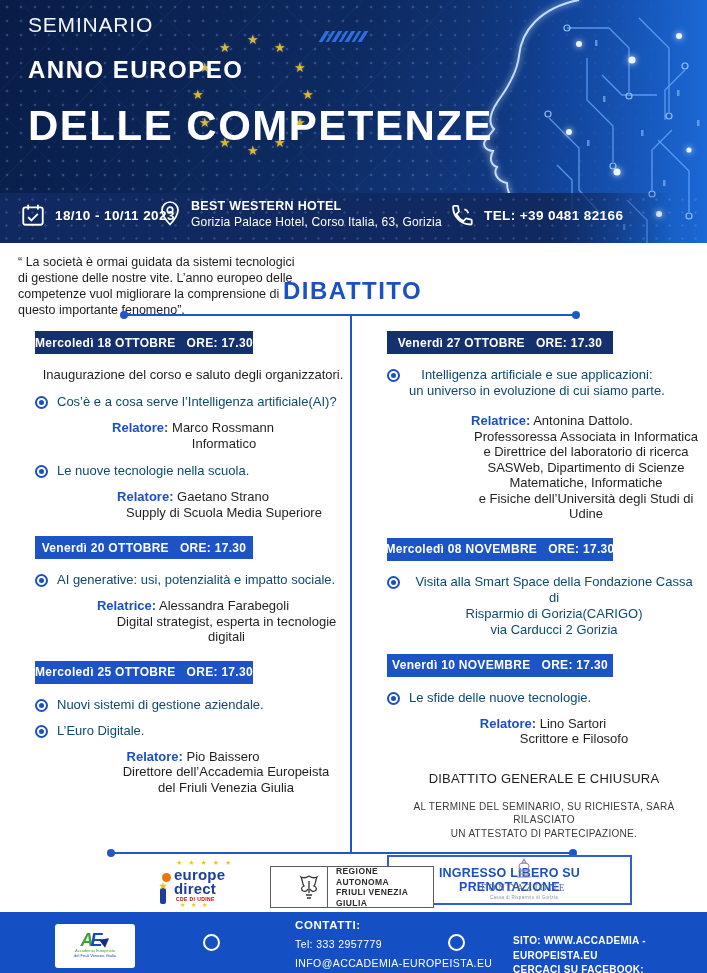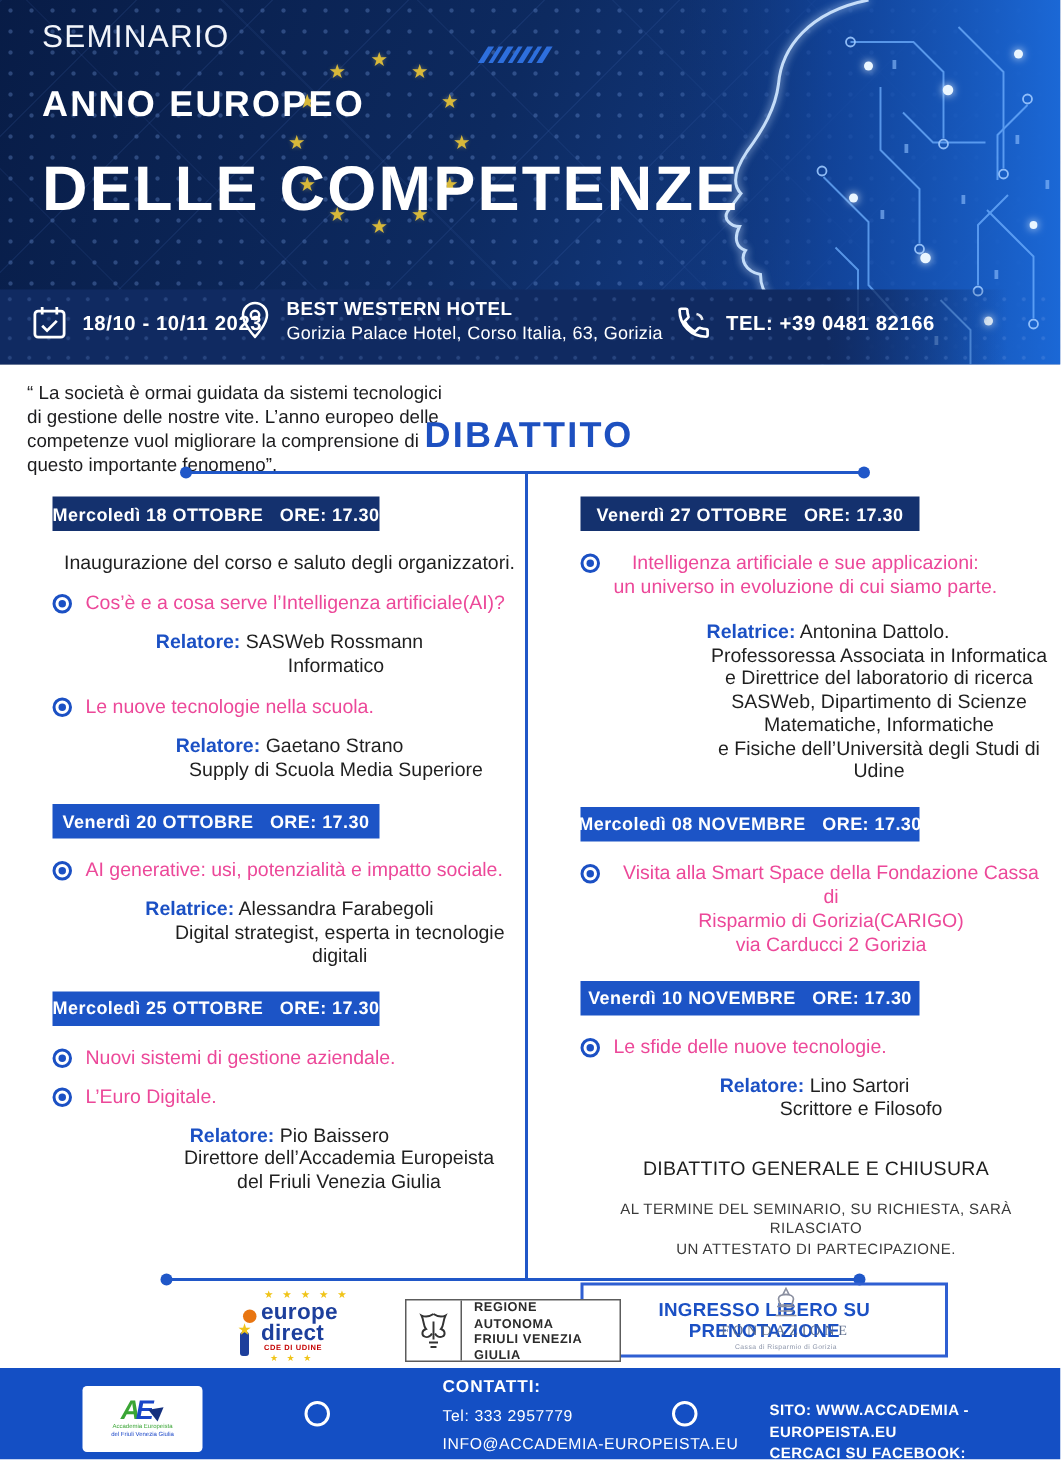--- a/index.html
+++ b/index.html
@@ -63,21 +63,21 @@
   .col-right .banner{width:226px;}
   .banner.dark{background:#14316e;}
   .banner.bright{background:#1c54c6;}
   .banner.mt{margin-top:16px;}
   .intro-line{font-size:13px;color:#1f1f1f;margin-bottom:11px;line-height:16px;}
   .topic{display:flex;gap:9px;margin-bottom:10px;align-items:flex-start;}
   .bullet{flex:0 0 auto;width:9px;height:9px;margin-top:2px;border:2px solid #1b50c4;
     border-radius:50%;position:relative;}
   .bullet::after{content:"";position:absolute;left:2px;top:2px;width:5px;height:5px;
     border-radius:50%;background:#1b50c4;}
-  .topic-text{font-size:13px;color:#ec4899;line-height:16px;}
+  .topic-text{font-size:13px;color:#0c4a6e;line-height:16px;}
   .topic-text span{display:block;}
   .speaker-block{margin-bottom:12px;}
   .speaker{font-size:13px;line-height:15.5px;}
   .spk-label{color:#1b50c4;font-weight:700;}
   .spk-name{color:#1f1f1f;}
   .spk-detail{font-size:13px;color:#1f1f1f;line-height:15.5px;padding-left:62px;}
   .indented{margin-left:18px;}
   .indented .spk-detail{padding-left:68px;}
   .closing{font-size:13px;color:#1f1f1f;letter-spacing:.2px;margin:24px 0 14px 2px;}
   .note{font-size:10px;color:#3a3a3a;letter-spacing:.3px;line-height:13.5px;margin-left:2px;}
@@ -89,21 +89,21 @@
   .ed-stars{position:absolute;left:26px;top:-2px;color:#f0c419;font-size:7px;letter-spacing:2px;}
   .ed-stars2{position:absolute;left:30px;top:40px;color:#f0c419;font-size:6px;letter-spacing:2px;}
   .ed-dot{position:absolute;left:12px;top:12px;width:9px;height:9px;border-radius:50%;background:#e87511;}
   .ed-text{position:absolute;left:24px;top:7px;color:#1d3f9c;font-weight:700;
     font-size:15px;line-height:14px;letter-spacing:.2px;}
   .ed-person{position:absolute;left:10px;top:22px;width:8px;height:22px;}
   .ed-person i{display:block;width:6px;height:16px;background:#1d3f9c;margin-top:5px;border-radius:2px;}
   .ed-person b{position:absolute;left:-1px;top:-2px;color:#f0c419;font-size:9px;}
   .ed-sub{position:absolute;left:26px;top:35px;color:#c40000;font-size:5px;font-weight:700;letter-spacing:.4px;}
   .logo-rg{position:absolute;left:270px;top:866px;width:142px;height:40px;background:#fff;
-    border:1.5px solid #5c5c5c;display:flex;align-items:center;}
+    border:1.5px solid #5c5c5c;display:flex;align-items:center;padding-left:20px;}
   .rg-icon{flex:0 0 36px;height:100%;border-right:1.5px solid #5c5c5c;
     display:flex;align-items:center;justify-content:center;}
   .rg-text{padding-left:8px;font-size:8.5px;font-weight:700;color:#2b2b2b;
     letter-spacing:.4px;line-height:10.5px;}
   .logo-fo{position:absolute;left:474px;top:858px;width:100px;text-align:center;}
   .fo-crest{height:22px;display:flex;justify-content:center;align-items:flex-end;}
   .fo-title{font-family:"Liberation Serif",serif;color:#5a6b8c;font-size:9.5px;
     letter-spacing:2.5px;margin-top:3px;text-align:center;}
   .fo-sub{color:#8a93a8;font-size:4.5px;margin-top:2px;letter-spacing:.3px;}
   
@@ -282,21 +282,21 @@
 
   <div class="topic">
     <span class="bullet"></span>
     <div class="topic-text">
         <span>Cos’è e a cosa serve l’Intelligenza artificiale(AI)?</span>
       </div>
   </div>
   <div class="speaker-block">
     <div class="speaker">
       <span class="spk-label">Relatore:</span>
-      <span class="spk-name">SASWeb Rossmann</span>
+      <span class="spk-name">Marco Rossmann</span>
     </div>
     <div class="spk-detail">Informatico</div>
   </div>
 
   <div class="topic">
     <span class="bullet"></span>
     <div class="topic-text">
         <span>Le nuove tecnologie nella scuola.</span>
       </div>
   </div>

